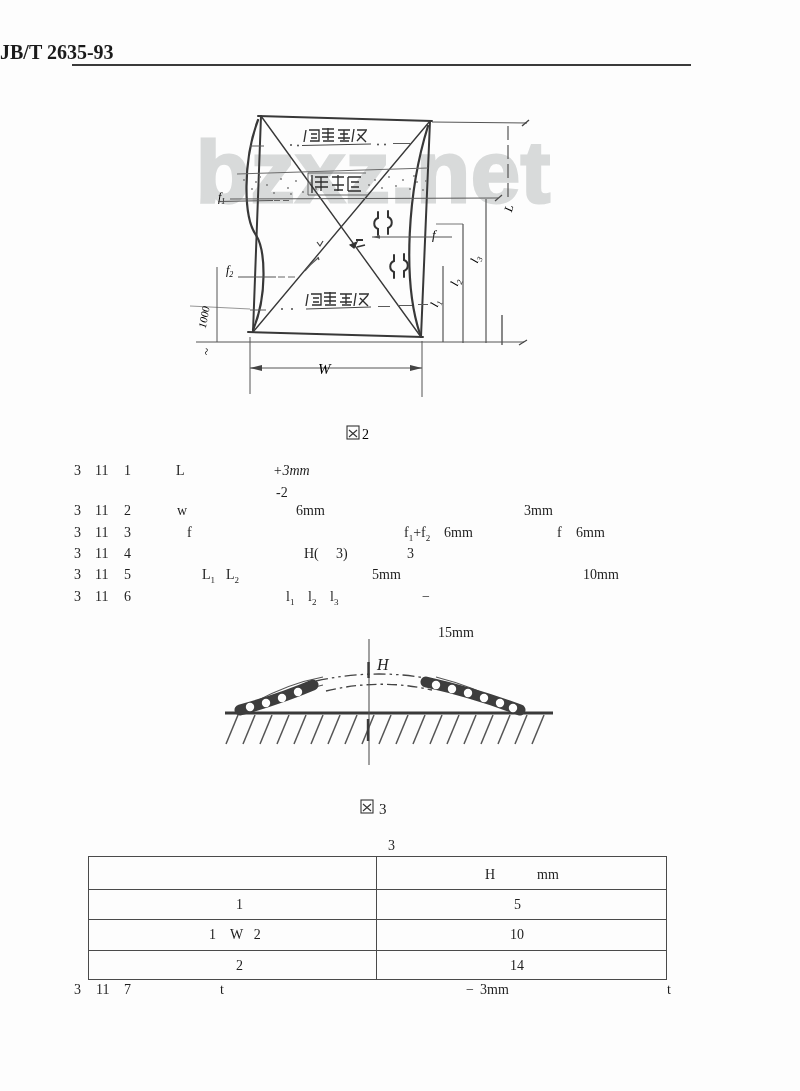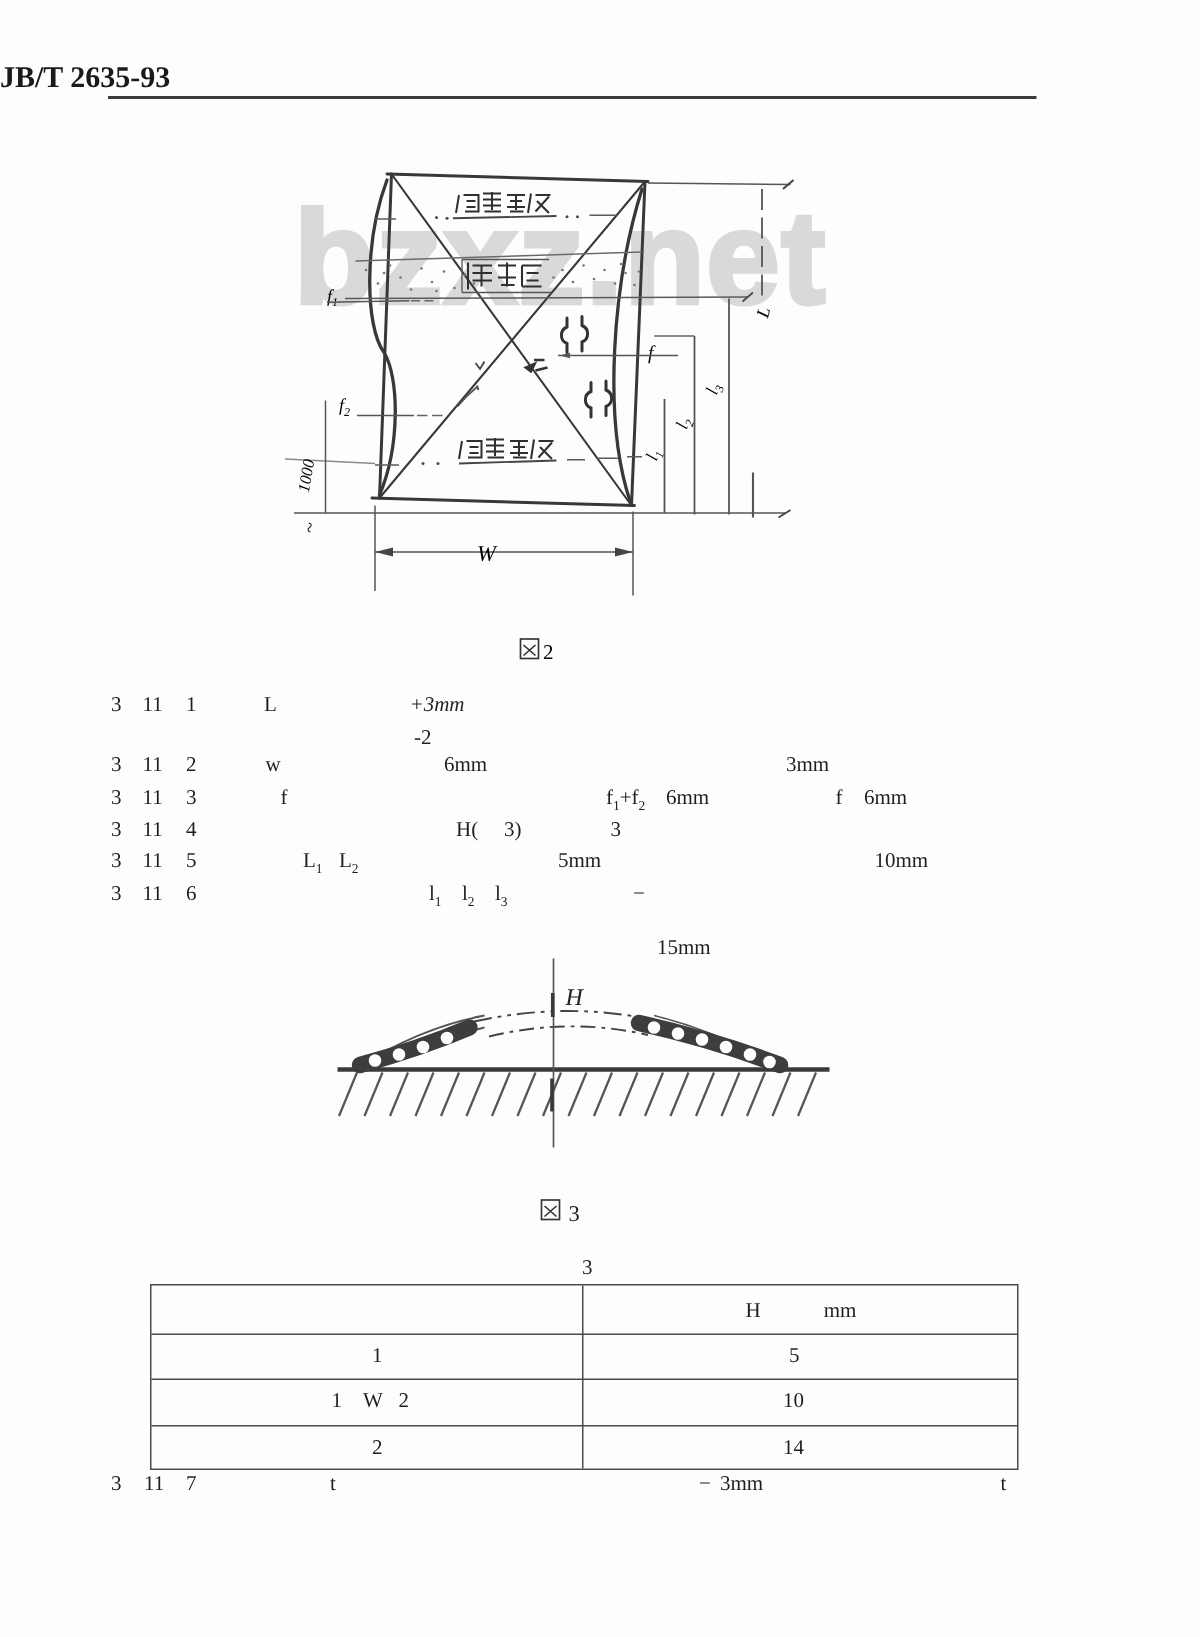--- a/index.html
+++ b/index.html
@@ -306,21 +306,21 @@
 
   <g stroke="#333" stroke-width="1.1" fill="none">
     <rect x="181" y="185" width="12" height="13"></rect>
     <path d="M183,189 l8,7 M191,189 l-8,7"></path>
   </g>
   <text x="199" y="199" font-family="Liberation Serif, serif" font-size="15" fill="#222">3</text>
 </svg>
 
 <div class="t" style="left:388px;top:838px;">3</div>
 
-<div style="position:absolute;left:100px;top:856px;width:577px;height:122px;border:1px solid #4a4a4a;">
+<div style="position:absolute;left:88px;top:856px;width:577px;height:122px;border:1px solid #4a4a4a;">
 
   <div style="position:absolute;left:287px;top:0;width:1px;height:122px;background:#4a4a4a;"></div>
 
   <div style="position:absolute;left:0;top:32px;width:577px;height:1px;background:#4a4a4a;"></div>
 
   <div style="position:absolute;left:0;top:62px;width:577px;height:1px;background:#4a4a4a;"></div>
 
   <div style="position:absolute;left:0;top:93px;width:577px;height:1px;background:#4a4a4a;"></div>
 
   <div class="t" style="left:396px;top:10px;">H&nbsp;&nbsp;&nbsp;&nbsp;&nbsp;&nbsp;&nbsp;&nbsp;&nbsp;&nbsp;&nbsp;&nbsp;mm</div>

